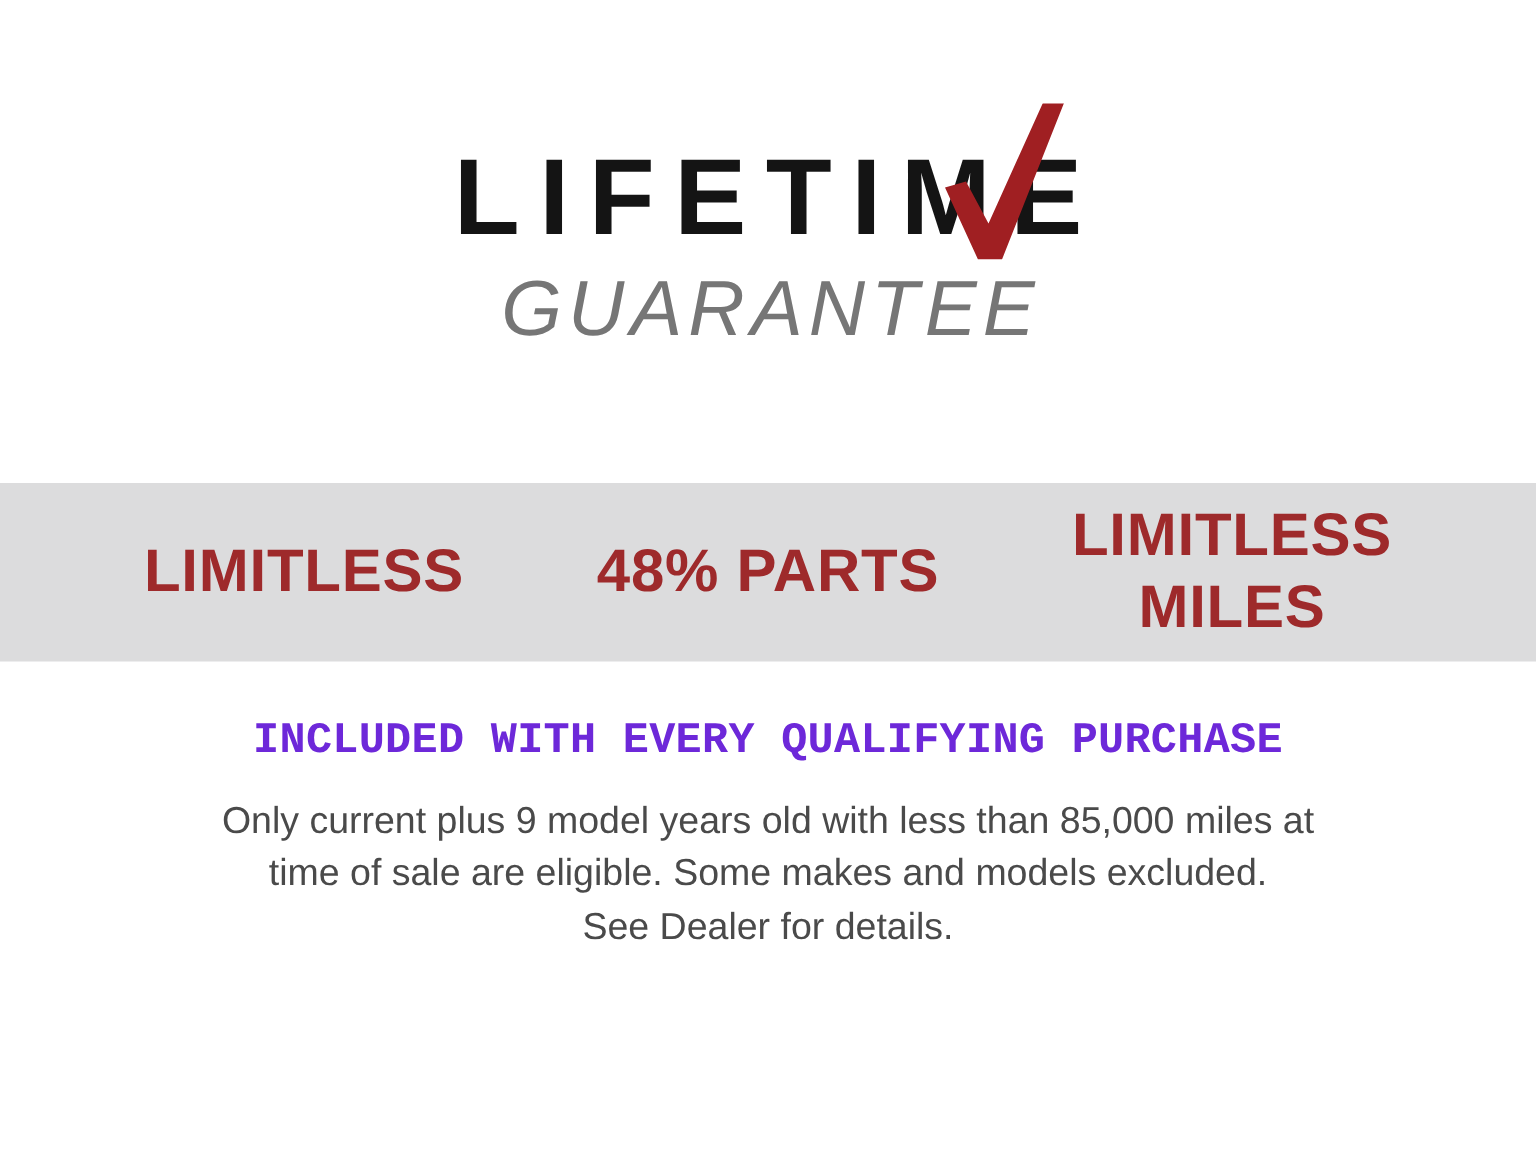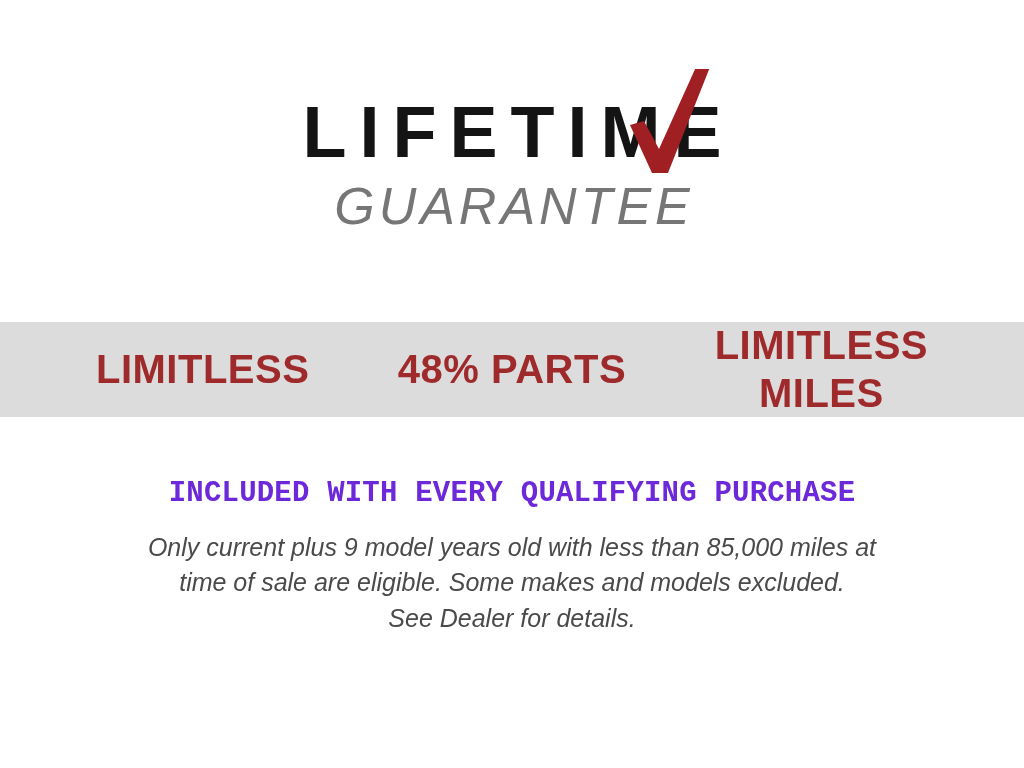--- a/index.html
+++ b/index.html
@@ -71,21 +71,21 @@
     margin-top: 12px;
     padding-left: 4px;
   }
 
   
   .benefit-band {
     position: absolute;
     left: 0;
     top: 322px;
     width: 1024px;
-    height: 95px;
+    height: 119px;
     background: #dcdcdd;
     display: flex;
     align-items: center;
     justify-content: space-between;
     box-sizing: border-box;
     padding: 16px 48px;
   }
 
   .benefit-col {
     flex: 1 1 0;
@@ -128,21 +128,21 @@
   }
 
   .fineprint {
     font-family: "Liberation Sans", sans-serif;
     font-weight: normal;
     font-size: 25px;
     color: #4a4a4a;
     line-height: 1.42;
     margin-top: 20px;
   }
-  .fineprint-line { display: block; white-space: nowrap; font-style: italic; }
+  .fineprint-line { display: block; white-space: nowrap; }
 </style>
 </head>
 <body>
 
 <div class="ad-canvas">
 
   <div class="logo-block">
     <div class="wordmark-row">
       <span class="wordmark-lifetime">LIFETIME</span>
       <span class="checkmark-overlay">

